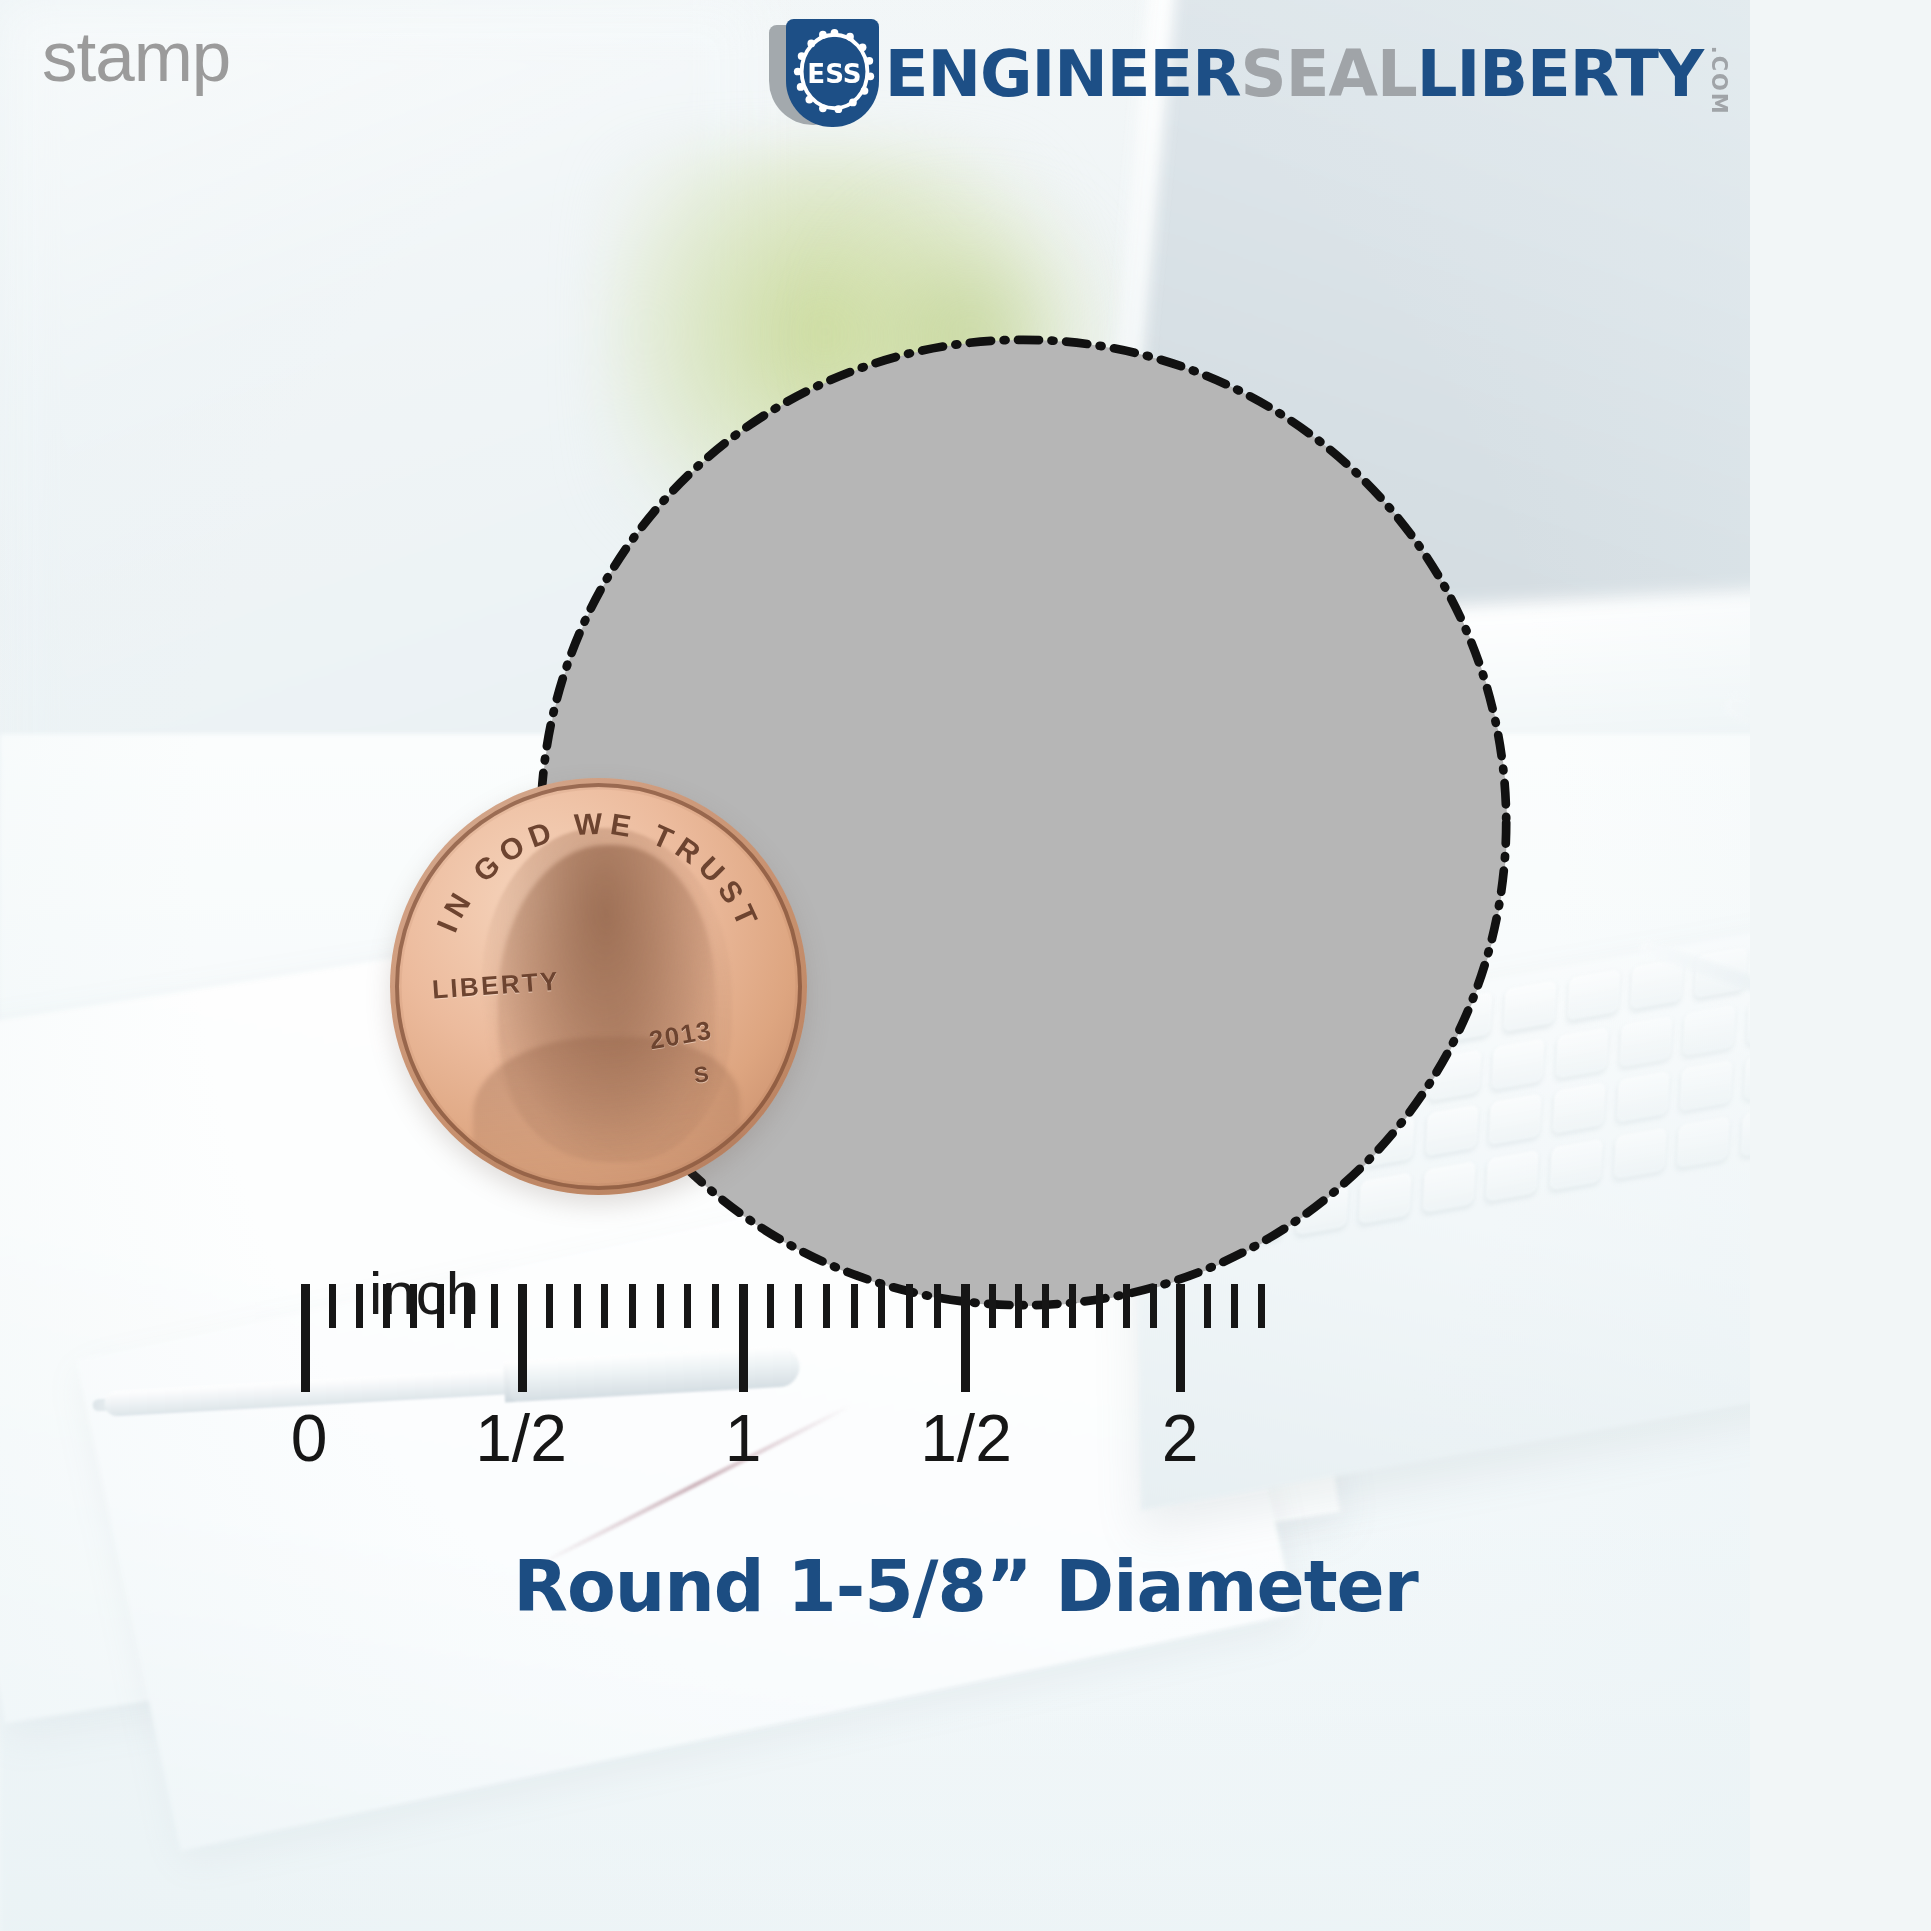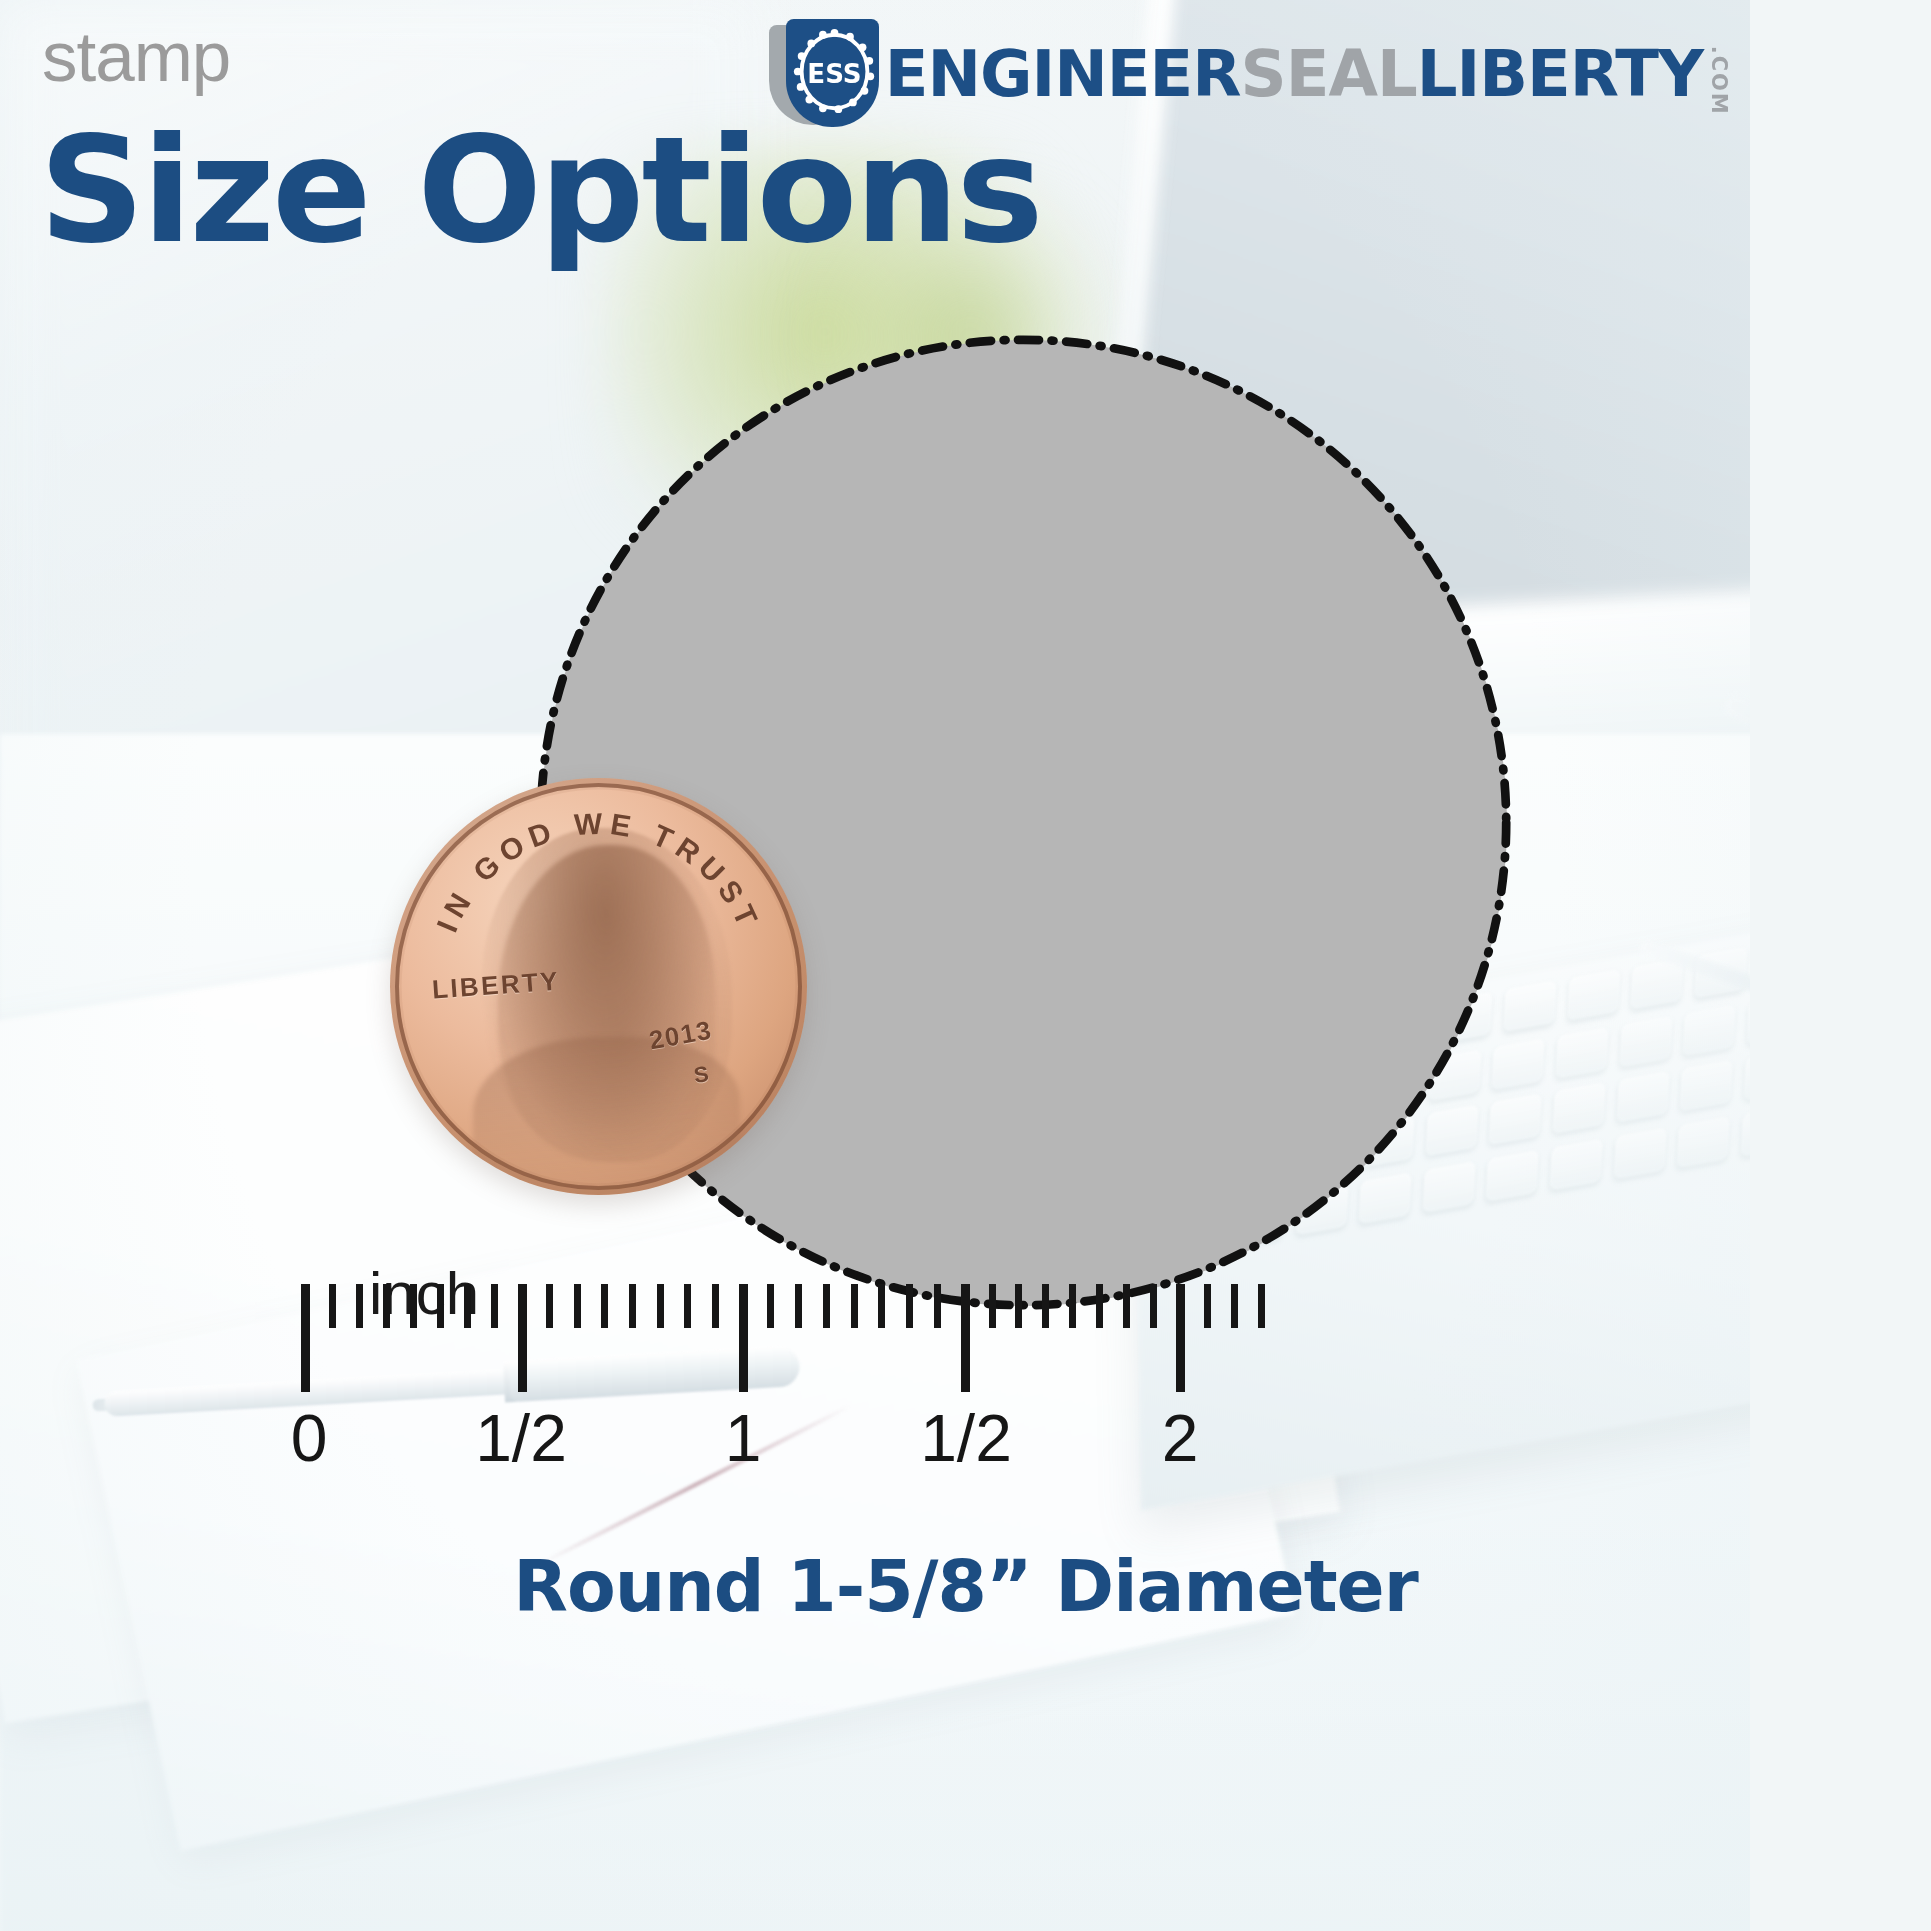--- a/index.html
+++ b/index.html
@@ -375,21 +375,20 @@
   <div class="bg-vignette"></div>
 
   <div class="stylus">
     <div class="tip"></div>
     <div class="body"></div>
     <div class="ring"></div>
     <div class="cap"></div>
   </div>
 
   <div class="stamp-word">stamp</div>
-  <h1 class="title">Size Options</h1>
 
   <div class="logo">
     <div class="logo-badge">
       <div class="shadow"></div>
       <div class="shield"></div>
       <svg width="89" height="89" viewBox="0 0 92 92" aria-hidden="true">
         <g fill="none" stroke="#ffffff" stroke-width="4">
           <ellipse cx="46" cy="46" rx="34" ry="38"></ellipse>
         </g>
         <g fill="#ffffff">

